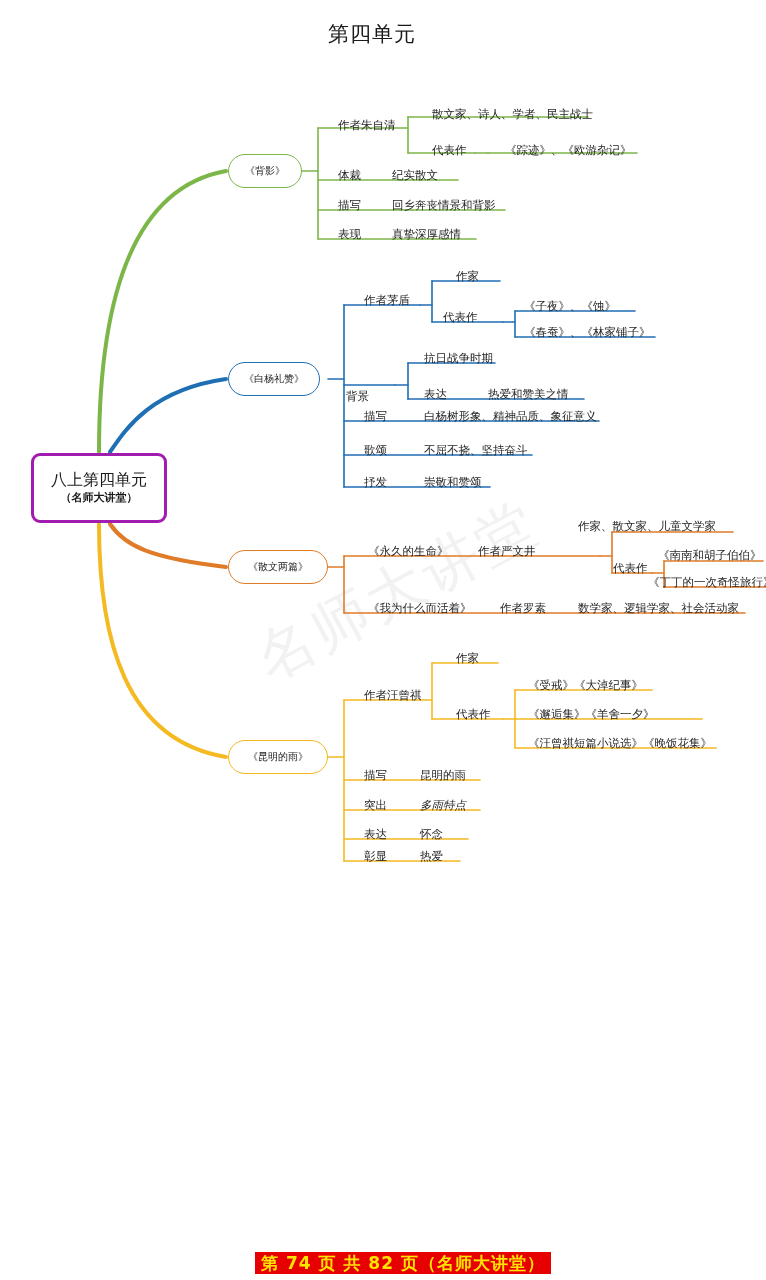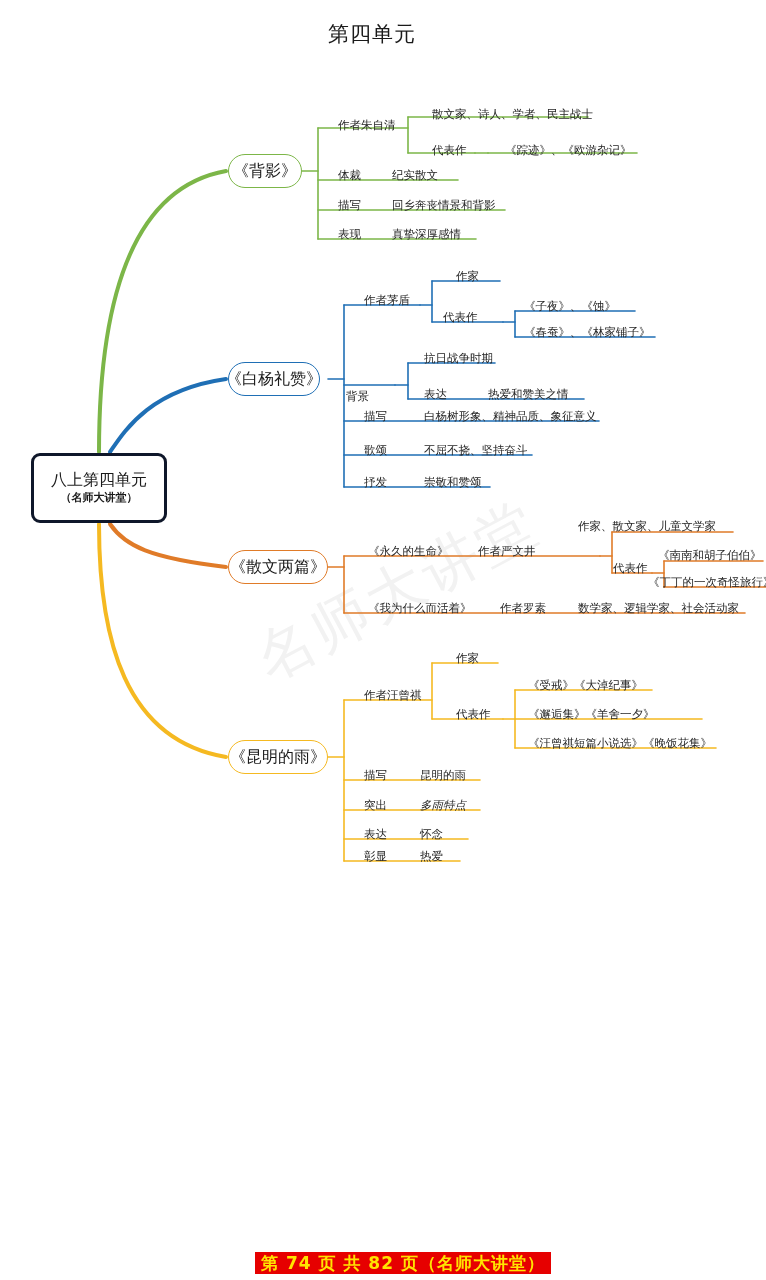--- a/index.html
+++ b/index.html
@@ -61,41 +61,41 @@
     background: #ffffff;
     border-radius: 7px;
     display: flex;
     flex-direction: column;
     align-items: center;
     justify-content: center;
     white-space: nowrap;
     font-family: "DejaVu Sans", "Liberation Sans", sans-serif;
   }
   #root-node {
-    border: 3px solid #0f172a;
+    border: 3px solid #a21caf;
     border-radius: 9px;
     left: 31px; top: 453px;
     width: 136px; height: 70px;
     line-height: 1.15;
   }
   #root-node .root-main {
     font-size: 16px;
     color: #1a1a1a;
     margin-bottom: 3px;
   }
   #root-node .root-sub {
     font-size: 11px;
     font-weight: bold;
     color: #1a1a1a;
   }
 
   .topic {
     border-width: 1.6px;
     border-style: solid;
-    font-size: 16px;
+    font-size: 10px;
     color: #1a1a1a;
     height: 34px;
     border-radius: 17px;
   }
   #topic-0 { left: 228px; top: 154px; width: 74px; border-color: #7CB648; }
   #topic-1 { left: 228px; top: 362px; width: 92px; border-color: #1F6FB5; }
   #topic-2 { left: 228px; top: 550px; width: 100px; border-color: #E07B28; }
   #topic-3 { left: 228px; top: 740px; width: 100px; border-color: #F5B921; }
 
   

